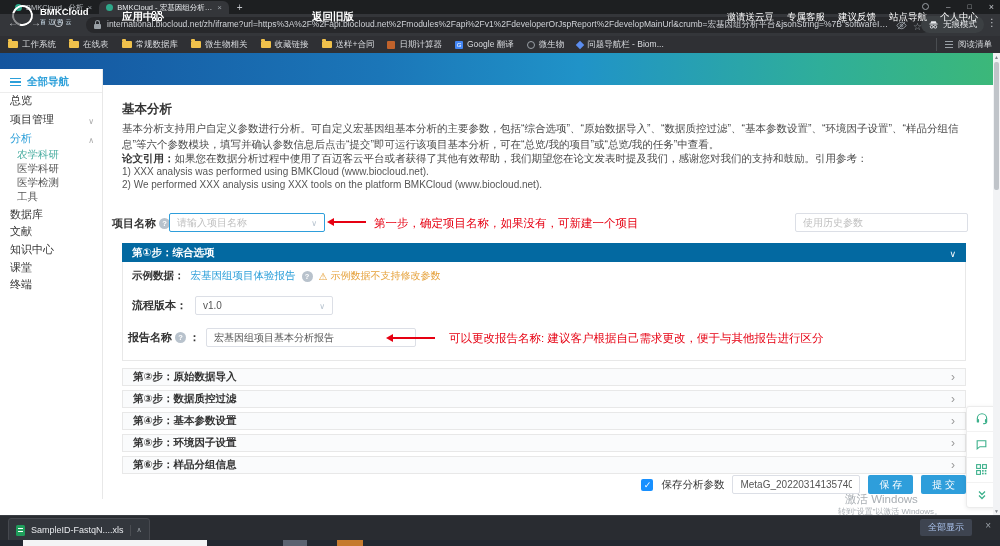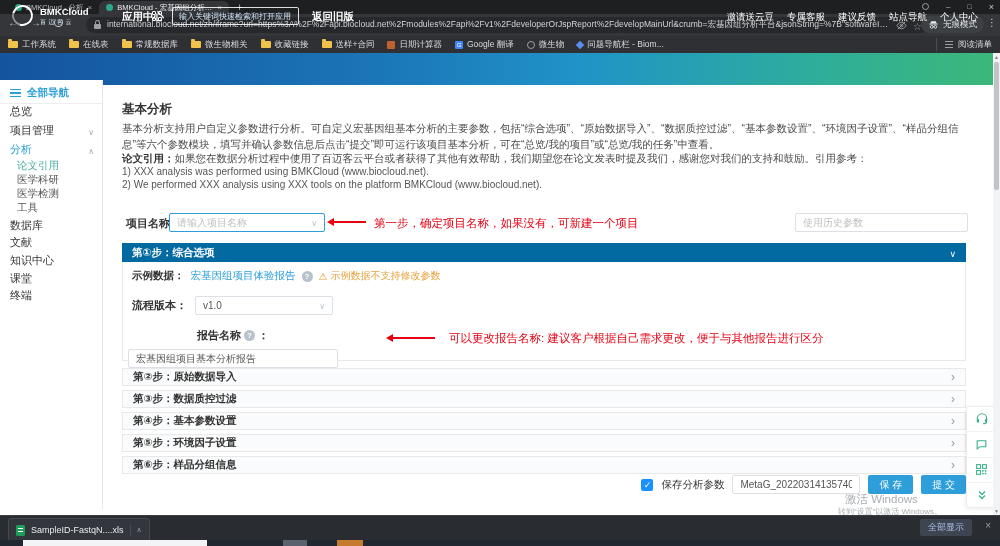--- a/index.html
+++ b/index.html
@@ -58,21 +58,21 @@
   .appcenter{position:absolute;left:122px;top:10px;color:#fff;font-weight:bold;font-size:10.5px;}
   .grid-icon{position:absolute;left:152px;top:11px;display:grid;grid-template-columns:4px 4px;gap:1.5px;}
   .grid-icon i{width:4px;height:4px;border:1px solid #fff;box-sizing:border-box;border-radius:1px;}
   .hsearch{position:absolute;left:172px;top:7px;width:127px;height:18px;border:1px solid rgba(255,255,255,.85);border-radius:2px;
            background:transparent;color:#fff;font-size:8px;padding:0 6px;box-sizing:border-box;outline:none;}
   .hsearch::placeholder{color:#cfe3f5;}
   .oldver{position:absolute;left:312px;top:10px;color:#fff;font-weight:bold;font-size:10.5px;}
   .hlinks{position:absolute;right:22px;top:11px;display:flex;gap:13px;color:#fff;font-size:9.5px;white-space:nowrap;}
 
   
-  .sidebar{position:absolute;left:0;top:80px;width:103px;height:430px;background:#fff;border-right:1px solid #e8e8e8;box-sizing:border-box;}
+  .sidebar{position:absolute;left:0;top:69px;width:103px;height:430px;background:#fff;border-right:1px solid #e8e8e8;box-sizing:border-box;}
   .navtoggle{position:absolute;left:10px;top:6px;display:flex;gap:6px;align-items:center;color:#2b9fd9;font-weight:bold;font-size:10.5px;}
   .burger{display:flex;flex-direction:column;gap:2px;} .burger i{width:11px;height:1.5px;background:#2b9fd9;}
   .side-div{position:absolute;left:0;top:23px;width:100%;height:1px;background:#ededed;}
   .sitem{position:absolute;left:10px;width:84px;font-size:11px;color:#333;display:flex;justify-content:space-between;align-items:center;}
   .sitem.sub{left:17px;font-size:10.5px;color:#555;}
   .sitem.blue{color:#2b9fd9;} .sitem.teal{color:#49ada0;}
   .chev-d::after{content:"∨";font-size:8px;color:#a9a9a9;}
   .chev-u::after{content:"∧";font-size:8px;color:#a9a9a9;}
 
   
@@ -87,42 +87,42 @@
          display:inline-flex;align-items:center;justify-content:center;flex:none;}
   .qicon::after{content:"?";}
   .selbox{height:19px;border:1px solid #dcdfe6;border-radius:2px;background:#fff;display:flex;align-items:center;
           justify-content:space-between;padding:0 7px;box-sizing:border-box;font-size:10px;}
   .selbox .ph{color:#bfbfbf;} .selbox .val{color:#555;}
   .selchev::after{content:"∨";font-size:8px;color:#b7c3cf;}
   .txt{height:19px;border:1px solid #dcdfe6;border-radius:2px;box-sizing:border-box;font-size:10px;color:#555;
        padding:0 7px;outline:none;font-family:inherit;}
   .txt::placeholder{color:#bfbfbf;}
 
-  .plabel{position:absolute;left:126px;top:216px;justify-content:space-between;}
+  .plabel{position:absolute;left:112px;top:216px;justify-content:space-between;}
   .pselect{position:absolute;left:169px;top:213px;width:156px;border-color:#2e9edb;}
   .history{position:absolute;left:795px;top:213px;width:173px;}
 
   .redline{position:absolute;height:2px;background:#e60012;}
   .redhead{position:absolute;width:0;height:0;border-top:4px solid transparent;border-bottom:4px solid transparent;border-right:7px solid #e60012;}
   .rednote{position:absolute;font-size:11.5px;color:#e60012;white-space:nowrap;}
 
   .stepbar{position:absolute;left:122px;top:243px;width:844px;height:19px;background:#0369a1;color:#fff;display:flex;
            align-items:center;justify-content:space-between;padding:0 10px;box-sizing:border-box;font-size:10.5px;font-weight:bold;}
   .stepbar .wchev::after{content:"∨";font-size:9px;font-weight:normal;}
   .panel{position:absolute;left:122px;top:262px;width:844px;height:99px;border:1px solid #e8e8e8;border-top:none;box-sizing:border-box;background:#fff;}
 
   .samplerow{position:absolute;left:132px;top:269px;display:flex;align-items:center;gap:6px;font-size:10.5px;}
   .slabel{font-weight:bold;color:#333;}
   .slink{color:#2b9fd9;}
   .warn{display:flex;align-items:center;gap:3px;color:#e6a23c;font-size:10px;}
   .warn-tri::after{content:"⚠";font-size:10px;color:#e6a23c;}
 
   .piperow{position:absolute;left:132px;top:296px;display:flex;align-items:center;gap:8px;}
   .pipesel{width:138px;}
-  .reportrow{position:absolute;left:128px;top:328px;display:flex;align-items:center;gap:6px;flex-direction:column;}
+  .reportrow{position:absolute;left:128px;top:328px;display:flex;align-items:center;gap:6px;}
   .reportinput{width:210px;}
 
   .acc{position:absolute;left:122px;width:844px;height:18px;background:#fafbfc;border:1px solid #e8e8e8;box-sizing:border-box;
        display:flex;align-items:center;justify-content:space-between;padding:0 10px;font-size:10.5px;font-weight:bold;color:#333;}
   .acc .achev::after{content:"›";font-size:12px;font-weight:normal;color:#999;}
 
   .footrow{position:absolute;top:475px;left:122px;right:34px;display:flex;justify-content:flex-end;align-items:center;gap:8px;}
   .cb{width:12px;height:12px;background:#1890ff;border-radius:2px;color:#fff;font-size:9px;display:flex;align-items:center;justify-content:center;flex:none;}
   .cb::after{content:"✓";}
   .cblabel{font-size:10.5px;color:#333;}
@@ -271,21 +271,20 @@
   <div class="logo-ring"></div>
   <div class="brand">BMKCloud</div>
   <div class="brand-sub">百迈客云</div>
   <div class="appcenter">应用中心</div>
   <div class="grid-icon">
       <i></i>
       <i></i>
       <i></i>
       <i></i>
     </div>
-  <input class="hsearch" placeholder="输入关键词快速检索和打开应用" style="">
   <div class="oldver">返回旧版</div>
   <div class="hlinks">
     <span>邀请送云豆</span>
     <span>专属客服</span>
     <span>建议反馈</span>
     <span>站点导航</span>
     <span>个人中心</span>
   </div>
 
   <div class="sidebar">
@@ -303,21 +302,21 @@
       </div>
     <div class="sitem" style="top:43px;">
         <span>项目管理</span>
         <span class="chev-d"></span>
       </div>
     <div class="sitem blue" style="top:62px;">
         <span>分析</span>
         <span class="chev-u"></span>
       </div>
     <div class="sitem sub teal" style="top:79px;">
-        <span>论文引用</span>
+        <span>农学科研</span>
       </div>
     <div class="sitem sub" style="top:93px;">
         <span>医学科研</span>
       </div>
     <div class="sitem sub" style="top:107px;">
         <span>医学检测</span>
       </div>
     <div class="sitem sub" style="top:121px;">
         <span>工具</span>
       </div>

